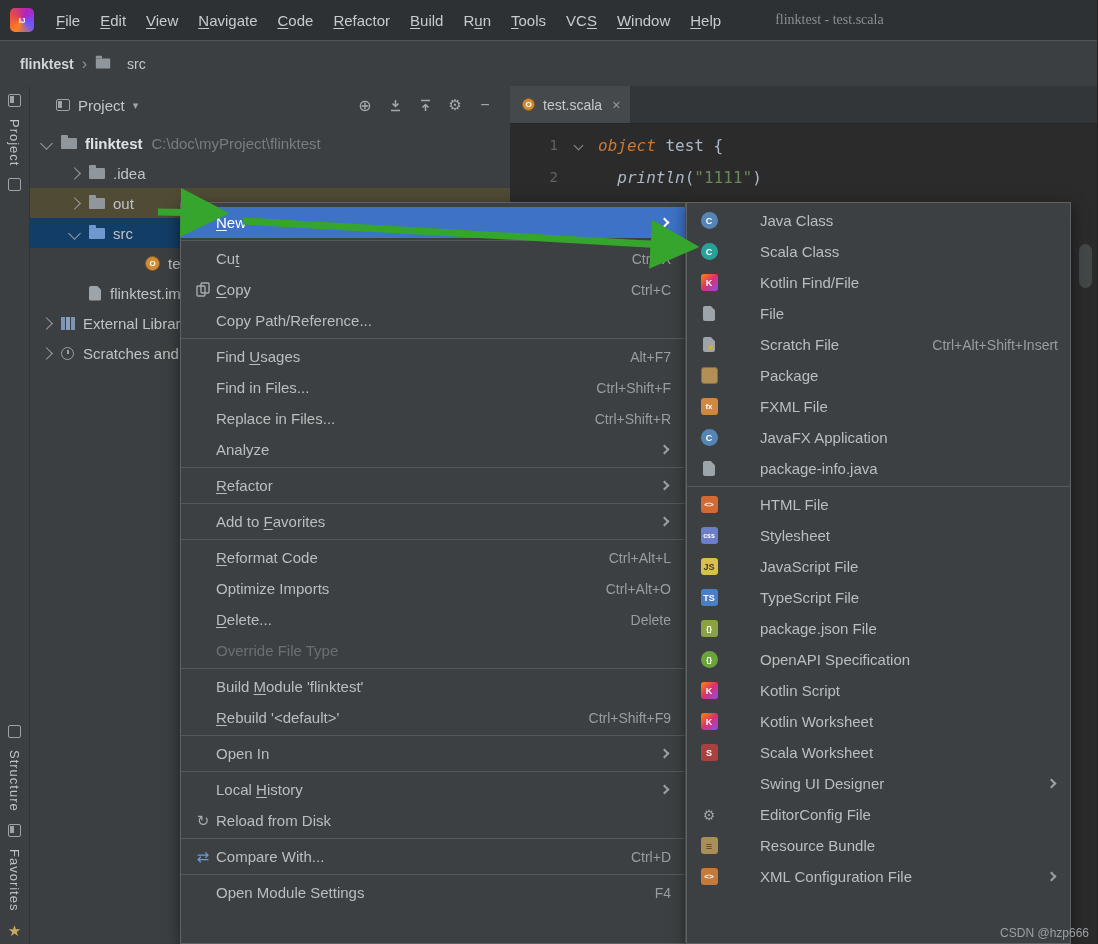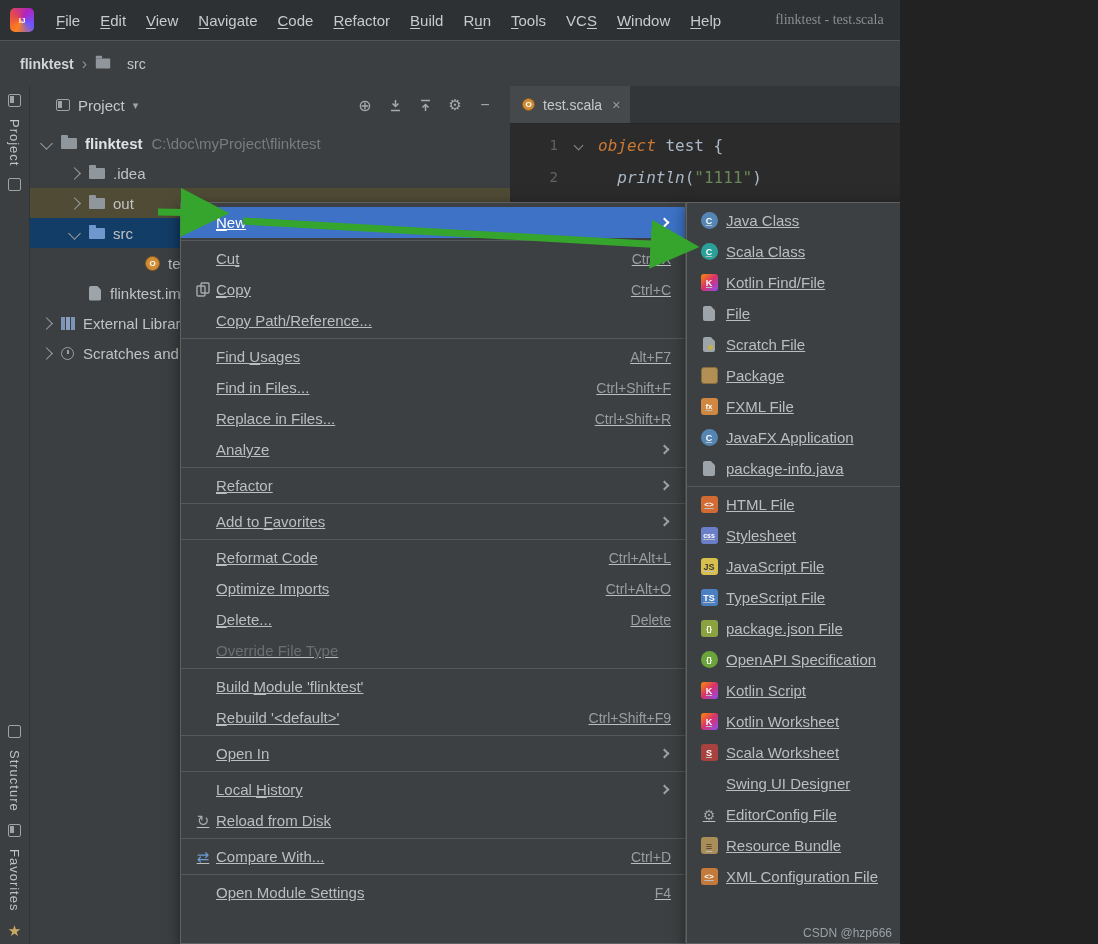--- a/index.html
+++ b/index.html
@@ -4,21 +4,21 @@
 <style>
   :root{
     --c-titlebar:#2e3133; --c-panel:#3c3f41; --c-editor:#2b2b2b; --c-menu:#3d4042;
     --c-menuborder:#5f6163; --c-sel:#3d72c6; --c-treesel:#123d66; --c-droprow:#504b35;
     --c-text:#bbbdbf; --c-dim:#9a9da0; --c-disabled:#6c6f71; --c-kw:#cc7832;
     --c-str:#6a8759; --c-code:#a9b7c6; --c-lnum:#606366; --c-arrow:#35a52d;
     --c-tab:#46494c; --c-tabstrip:#333638; --c-pathgray:#797c7f; --c-white:#dfe1e3;
   }
   *{box-sizing:border-box;margin:0;padding:0;}
   body{background:#222;font-family:"Liberation Sans",sans-serif;}
-  .app{position:relative;width:900px;height:944px;overflow:hidden;background:var(--c-editor);}
+  .app{position:relative;width:1097px;height:944px;overflow:hidden;background:var(--c-editor);}
   u{text-decoration:underline;text-underline-offset:2px;}
 
   
   .titlebar{position:absolute;top:0;left:0;right:0;height:40px;background:var(--c-titlebar);display:flex;align-items:center;padding-left:10px;}
   .logo{width:24px;height:24px;margin-right:12px;border-radius:5px;flex:none;
     background:conic-gradient(from 210deg,#fc801d,#e4484d,#b124bf,#6b57ff,#fc801d);
     display:flex;align-items:center;justify-content:center;font-size:8px;font-weight:bold;color:#fff;}
   .logo::after{content:"IJ";}
   .mb{padding:0 10px;font-size:15px;color:#c8cacc;cursor:default;}
   .wtitle{margin-left:44px;color:#8a8d90;font-size:14px;font-family:Liberation Serif, serif;}
@@ -82,22 +82,22 @@
   .fold .chev{margin:0;width:7px;height:7px;border-color:#8a8d90;}
   .kw{color:var(--c-kw);font-style:italic;}
   .pl{color:var(--c-code);}
   .fn{color:var(--c-code);font-style:italic;}
   .str{color:var(--c-str);}
   .edwidget{position:absolute;right:5px;top:158px;width:13px;height:44px;border-radius:7px;background:#505456;opacity:.7;}
 
   
   .ctx{position:absolute;left:180px;top:202px;width:506px;bottom:0;background:var(--c-menu);border:1px solid var(--c-menuborder);box-shadow:0 4px 14px rgba(0,0,0,.5);padding-top:4px;z-index:5;overflow:hidden;}
   .sub{position:absolute;left:686px;top:202px;width:385px;bottom:0;background:var(--c-menu);border:1px solid var(--c-menuborder);box-shadow:0 4px 14px rgba(0,0,0,.5);padding-top:2px;z-index:6;overflow:hidden;}
-  .mi{height:31px;display:flex;align-items:center;padding:0 14px 0 9px;font-size:15px;color:var(--c-text);text-decoration:underline;}
-  .sub .mi{padding:0 12px 0 10px;}
+  .mi{height:31px;display:flex;align-items:center;padding:0 14px 0 9px;font-size:15px;color:var(--c-text);}
+  .sub .mi{padding:0 12px 0 10px;gap:34px;}
   .mi .ic{width:26px;display:flex;align-items:center;justify-content:center;flex:none;}
   .sub .mi .ic{width:24px;margin-right:5px;}
   .mi .sc{margin-left:auto;color:var(--c-dim);font-size:14px;padding-left:20px;}
   .mi .sarr{margin-left:auto;width:7px;height:7px;border-right:2px solid #9da0a3;border-top:2px solid #9da0a3;transform:rotate(45deg);margin-right:3px;flex:none;}
   .mi.sel{background:var(--c-sel);color:#fff;}
   .mi.sel .sarr{border-color:#fff;}
   .mi.dis .lbl{color:var(--c-disabled);}
   .msep{height:1px;background:#55585a;margin:2px 0;}
   .cmpico{color:#6b9bd2;font-size:15px;}
   .relico{color:#a6a9ac;font-size:15px;}

